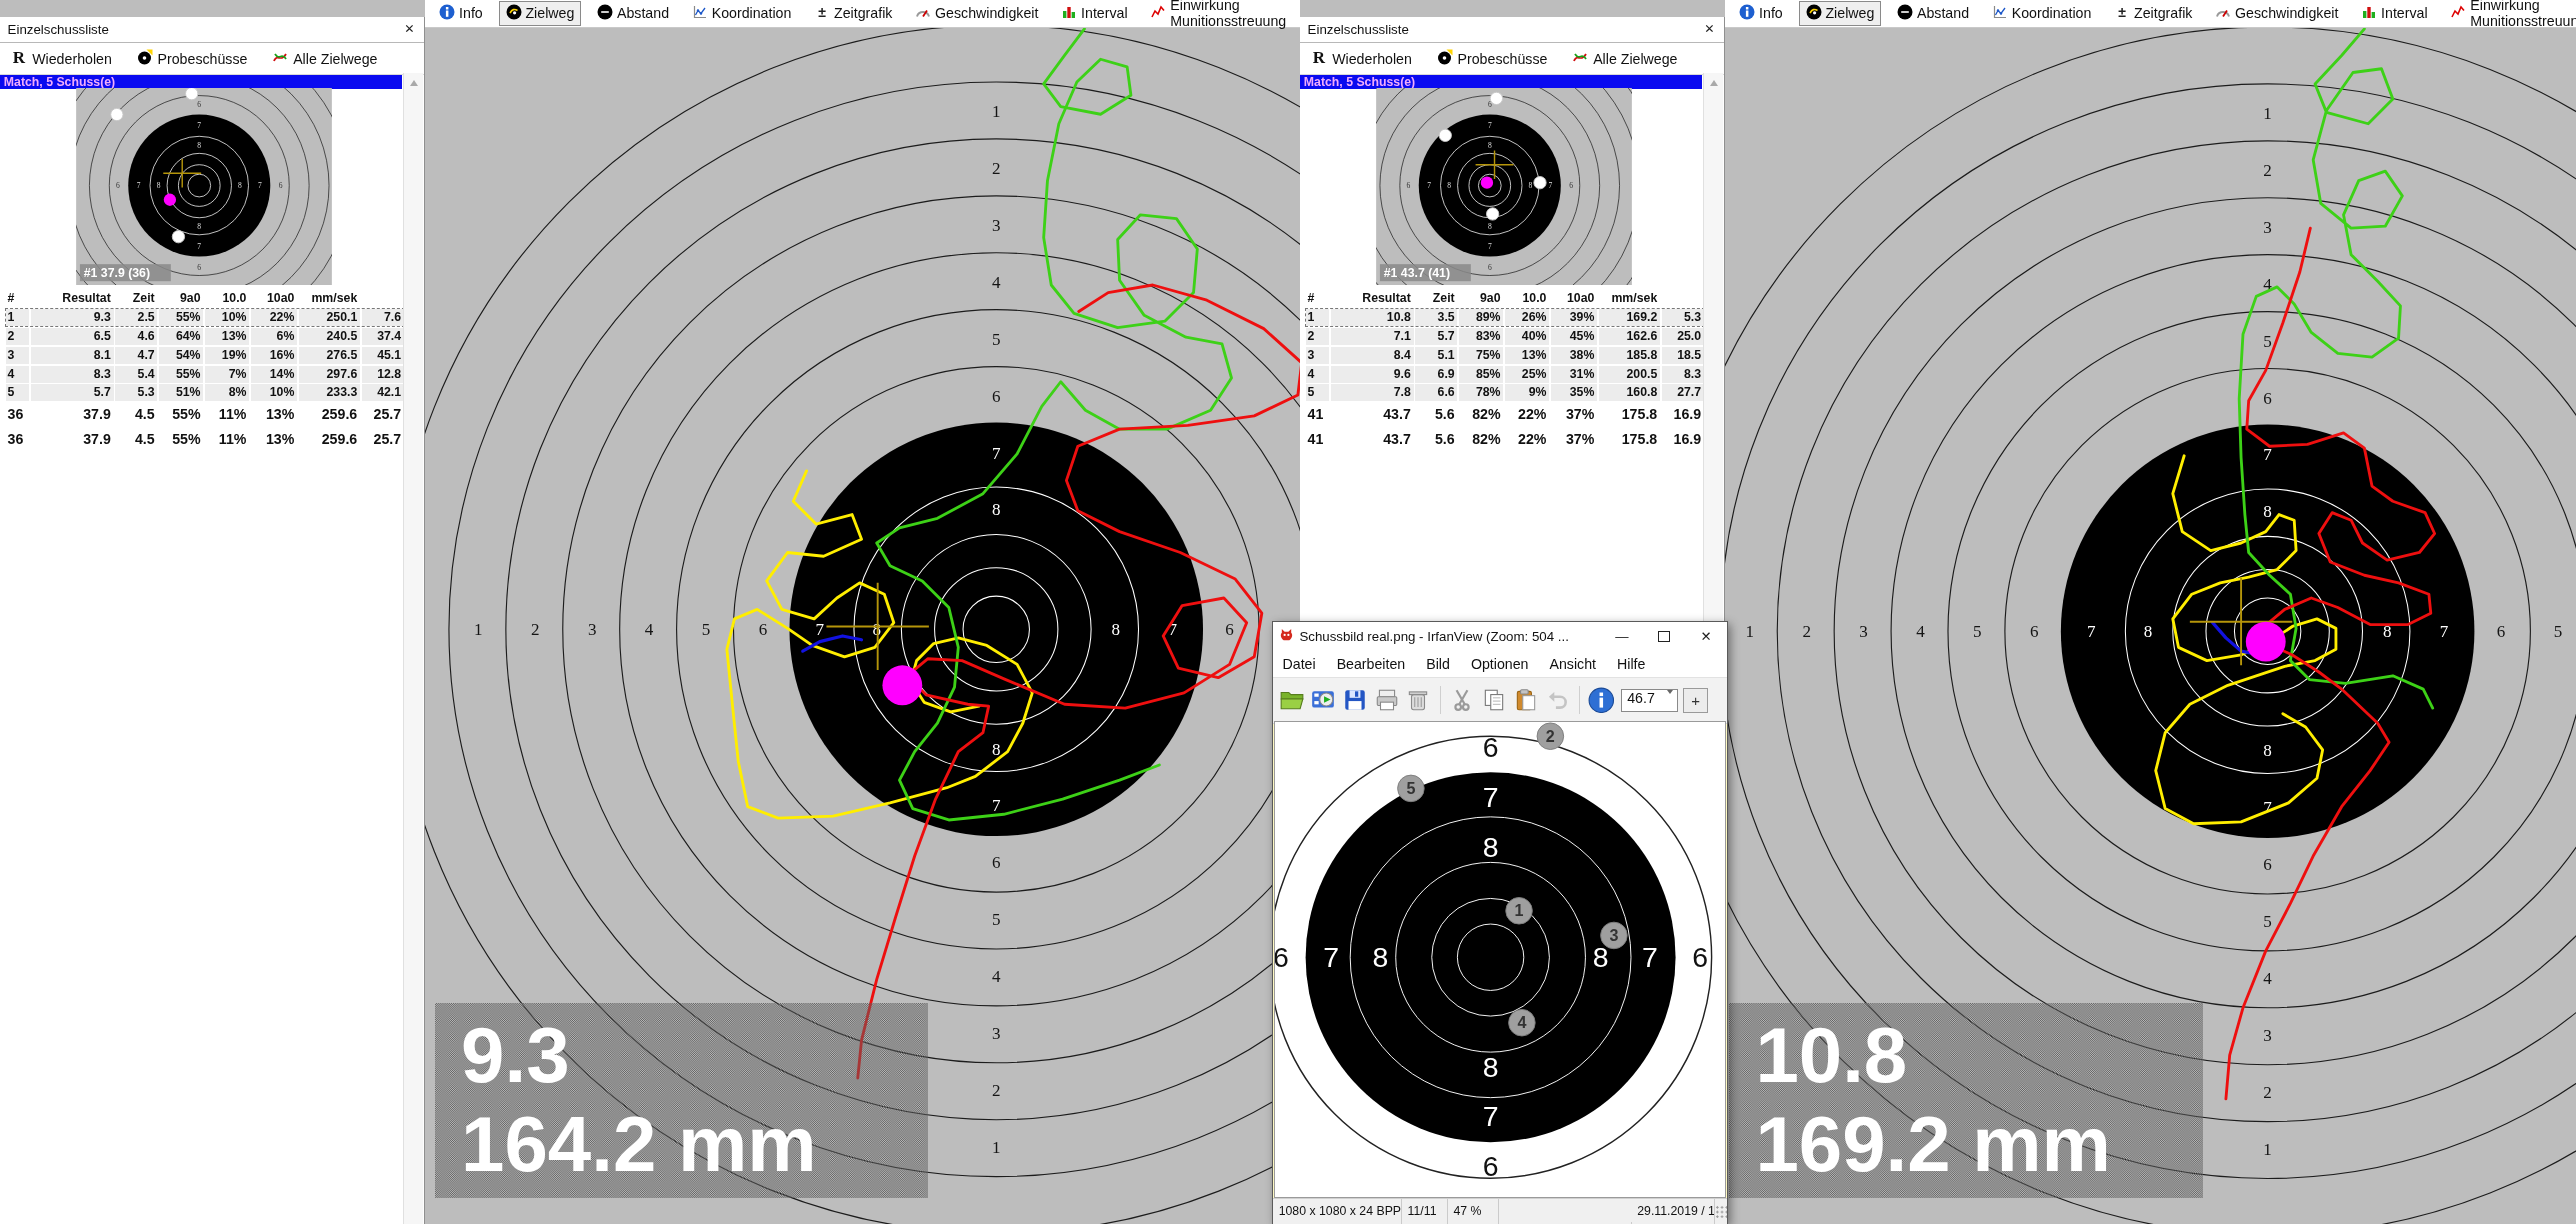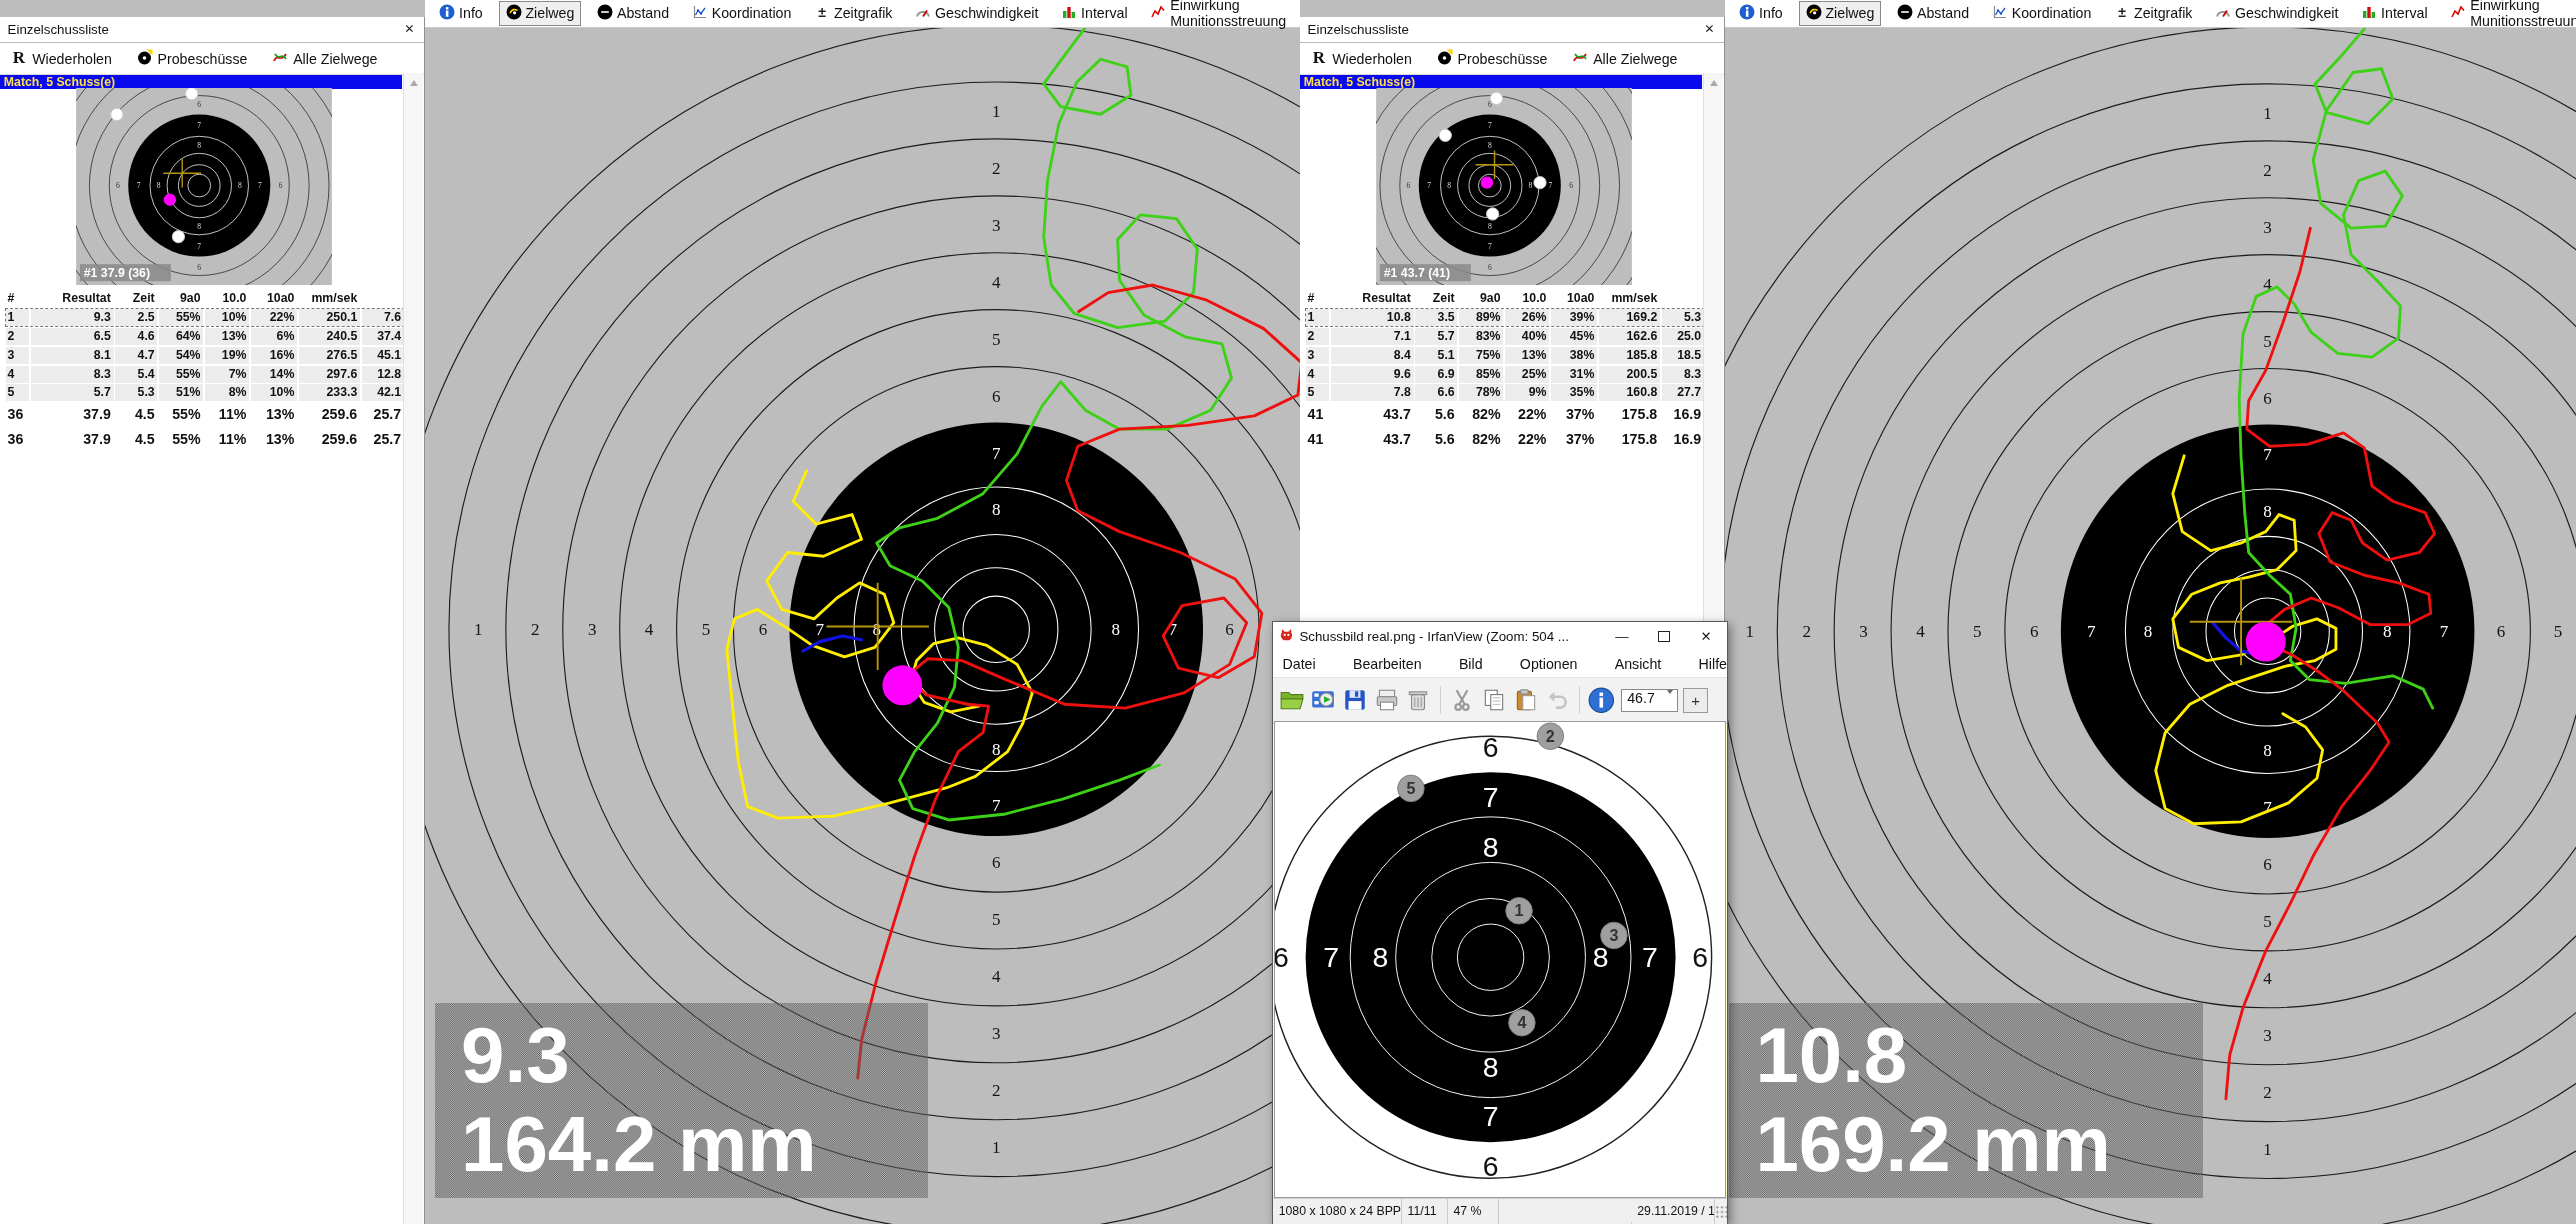--- a/index.html
+++ b/index.html
@@ -7,21 +7,21 @@
         font-family:"Liberation Sans",sans-serif;color:#111;}
   
   .panel{position:absolute;top:17px;width:425px;height:1225px;background:#fff;
          border-right:0.9px solid #8f8f8f;box-sizing:border-box;}
   .titlebar{height:25px;line-height:25px;font-size:13.3px;padding-left:7.6px;
             border-bottom:0.9px solid #b8b8b8;position:relative;background:#fff;}
   .close-x{position:absolute;right:9.5px;top:0;font-size:12.3px;cursor:default;color:#222;}
   .ptoolbar{height:31px;display:flex;align-items:center;gap:25px;padding-left:9.5px;
             border-bottom:0.9px solid #d9d9d9;font-size:14.2px;background:#fff;}
   .ptool{display:flex;align-items:center;gap:4.7px;}
-  .matchbar{height:14.2px;line-height:14.2px;width:402px;background:#0a0af0;color:#fde047;
+  .matchbar{height:14.2px;line-height:14.2px;width:402px;background:#0a0af0;color:#f0abfc;
             font-size:12.3px;font-weight:bold;padding-left:3.8px;box-sizing:border-box;}
   .thumb{position:absolute;left:76px;top:71px;width:256px;height:197px;}
   .ptable{position:absolute;left:5.7px;top:273px;width:408px;font-size:12.3px;font-weight:bold;}
   .trow{display:grid;grid-template-columns:23px 83px 42px 44px 44px 46px 61px 42px;
         column-gap:1.9px;margin-bottom:1.9px;line-height:17px;height:17px;}
   .trow .cell{text-align:right;padding-right:2.8px;white-space:nowrap;}
   .trow .cell.c0{text-align:left;padding-left:1.9px;}
   .thead{height:17px;}
   .tdata .cell{background:#ececec;}
   .tsel{outline:0.9px dashed #777;outline-offset:0px;}
@@ -50,21 +50,21 @@
              background:#fef9c3;border:0.9px solid #5a5a5a;box-sizing:border-box;
              box-shadow:2.8px 2.8px 9.5px rgba(0,0,0,.45);z-index:10;}
   .iv-title{height:28.5px;background:#fff;display:flex;align-items:center;font-size:13.3px;
             padding-left:5.7px;gap:5.7px;position:relative;}
   .iv-title .ttl{white-space:nowrap;overflow:hidden;max-width:285px;}
   .iv-btns{position:absolute;right:0;top:0;height:28.5px;display:flex;}
   .iv-btn{width:42px;height:28.5px;display:flex;align-items:center;justify-content:center;
           font-size:13.3px;color:#222;}
   .iv-max{width:9.5px;height:9.5px;border:1.3px solid #222;display:inline-block;}
   .iv-menu{height:26px;background:#fff;display:flex;align-items:center;gap:21px;
-           padding-left:9.5px;font-size:14.2px;border-bottom:0.9px solid #e2e2e2;justify-content:space-between;}
+           padding-left:9.5px;font-size:14.2px;border-bottom:0.9px solid #e2e2e2;}
   .iv-tools{height:45px;background:#f2f2f2;display:flex;align-items:center;gap:5.7px;
             padding-left:5.7px;border-bottom:0.9px solid #d5d5d5;}
   .iv-sep{width:0.9px;height:28.5px;background:#cfcfcf;margin:0 2.8px;}
   .iv-canvas{position:absolute;left:0.9px;top:99px;right:0.9px;bottom:26px;background:#fff;
              border:0.9px solid #9a9a9a;box-sizing:border-box;overflow:hidden;}
   .iv-status{position:absolute;left:0;bottom:0;width:100%;height:25px;background:#f0f0f0;
              border-top:0.9px solid #d0d0d0;display:flex;align-items:center;font-size:12.3px;}
   .iv-cell{height:100%;line-height:24px;padding:0 5.7px;border-right:0.9px solid #cbcbcb;
            white-space:nowrap;overflow:hidden;box-sizing:border-box;}
   .iv-grip{margin-left:auto;width:13.3px;height:13.3px;

